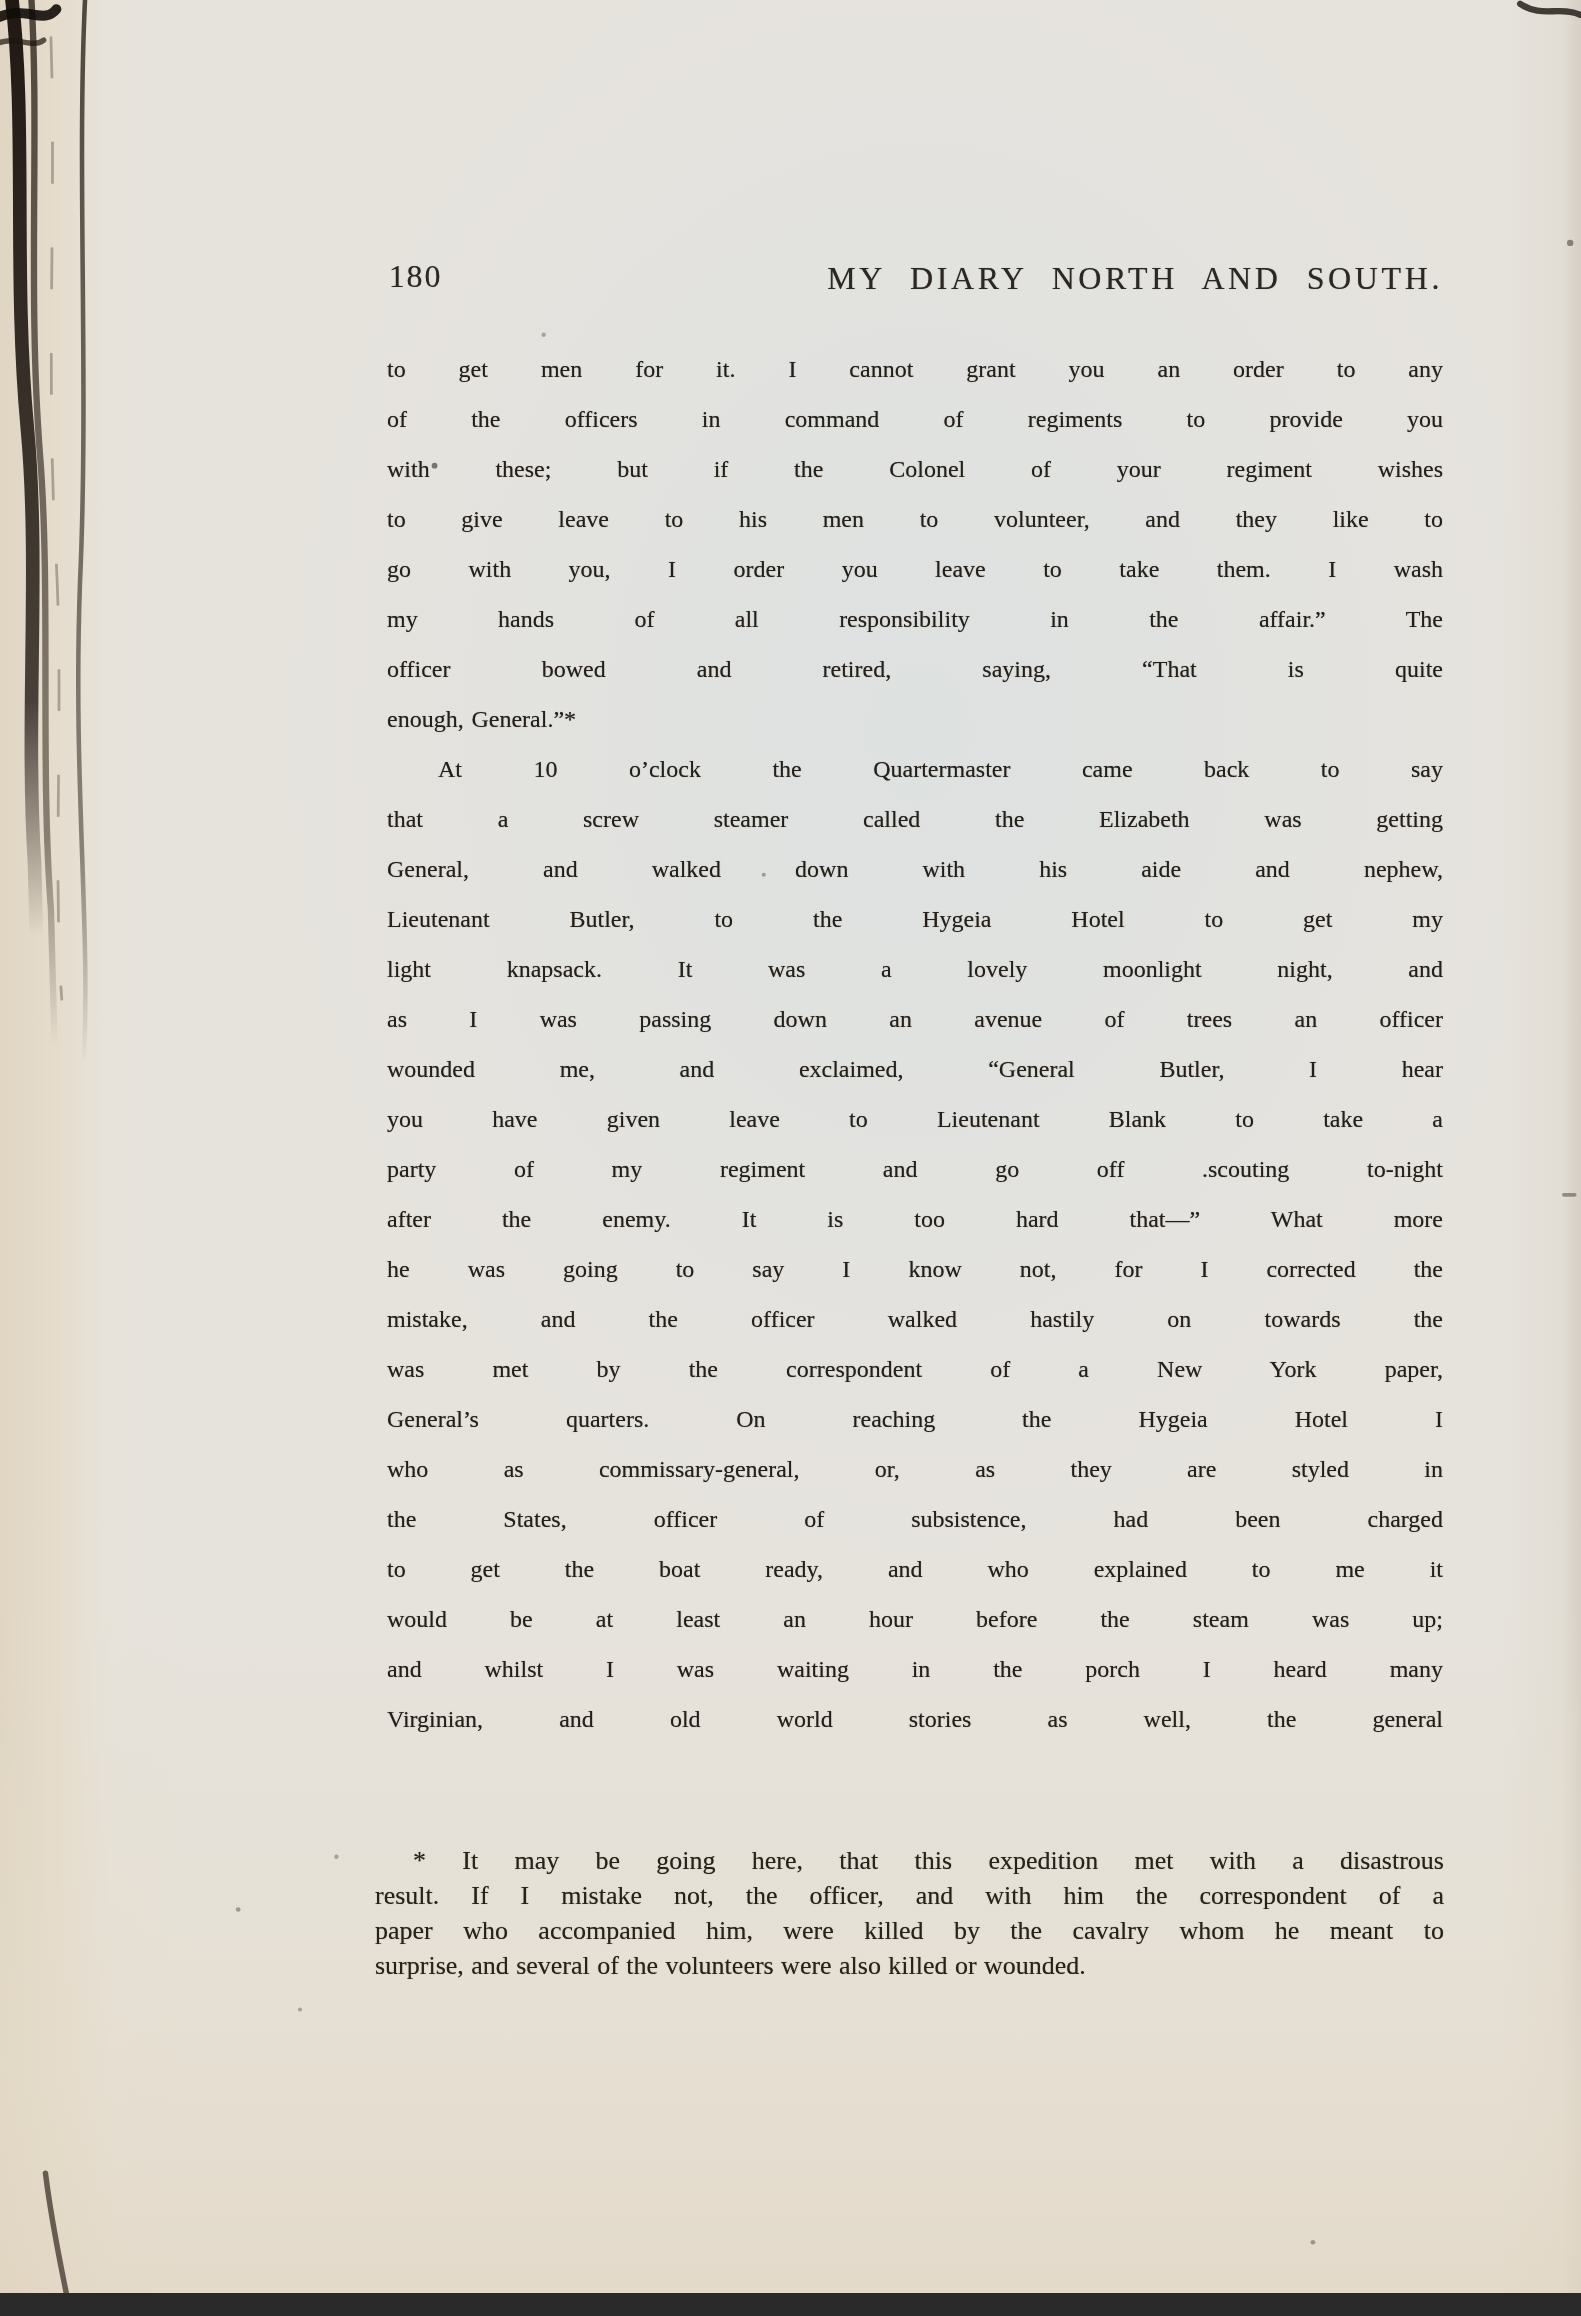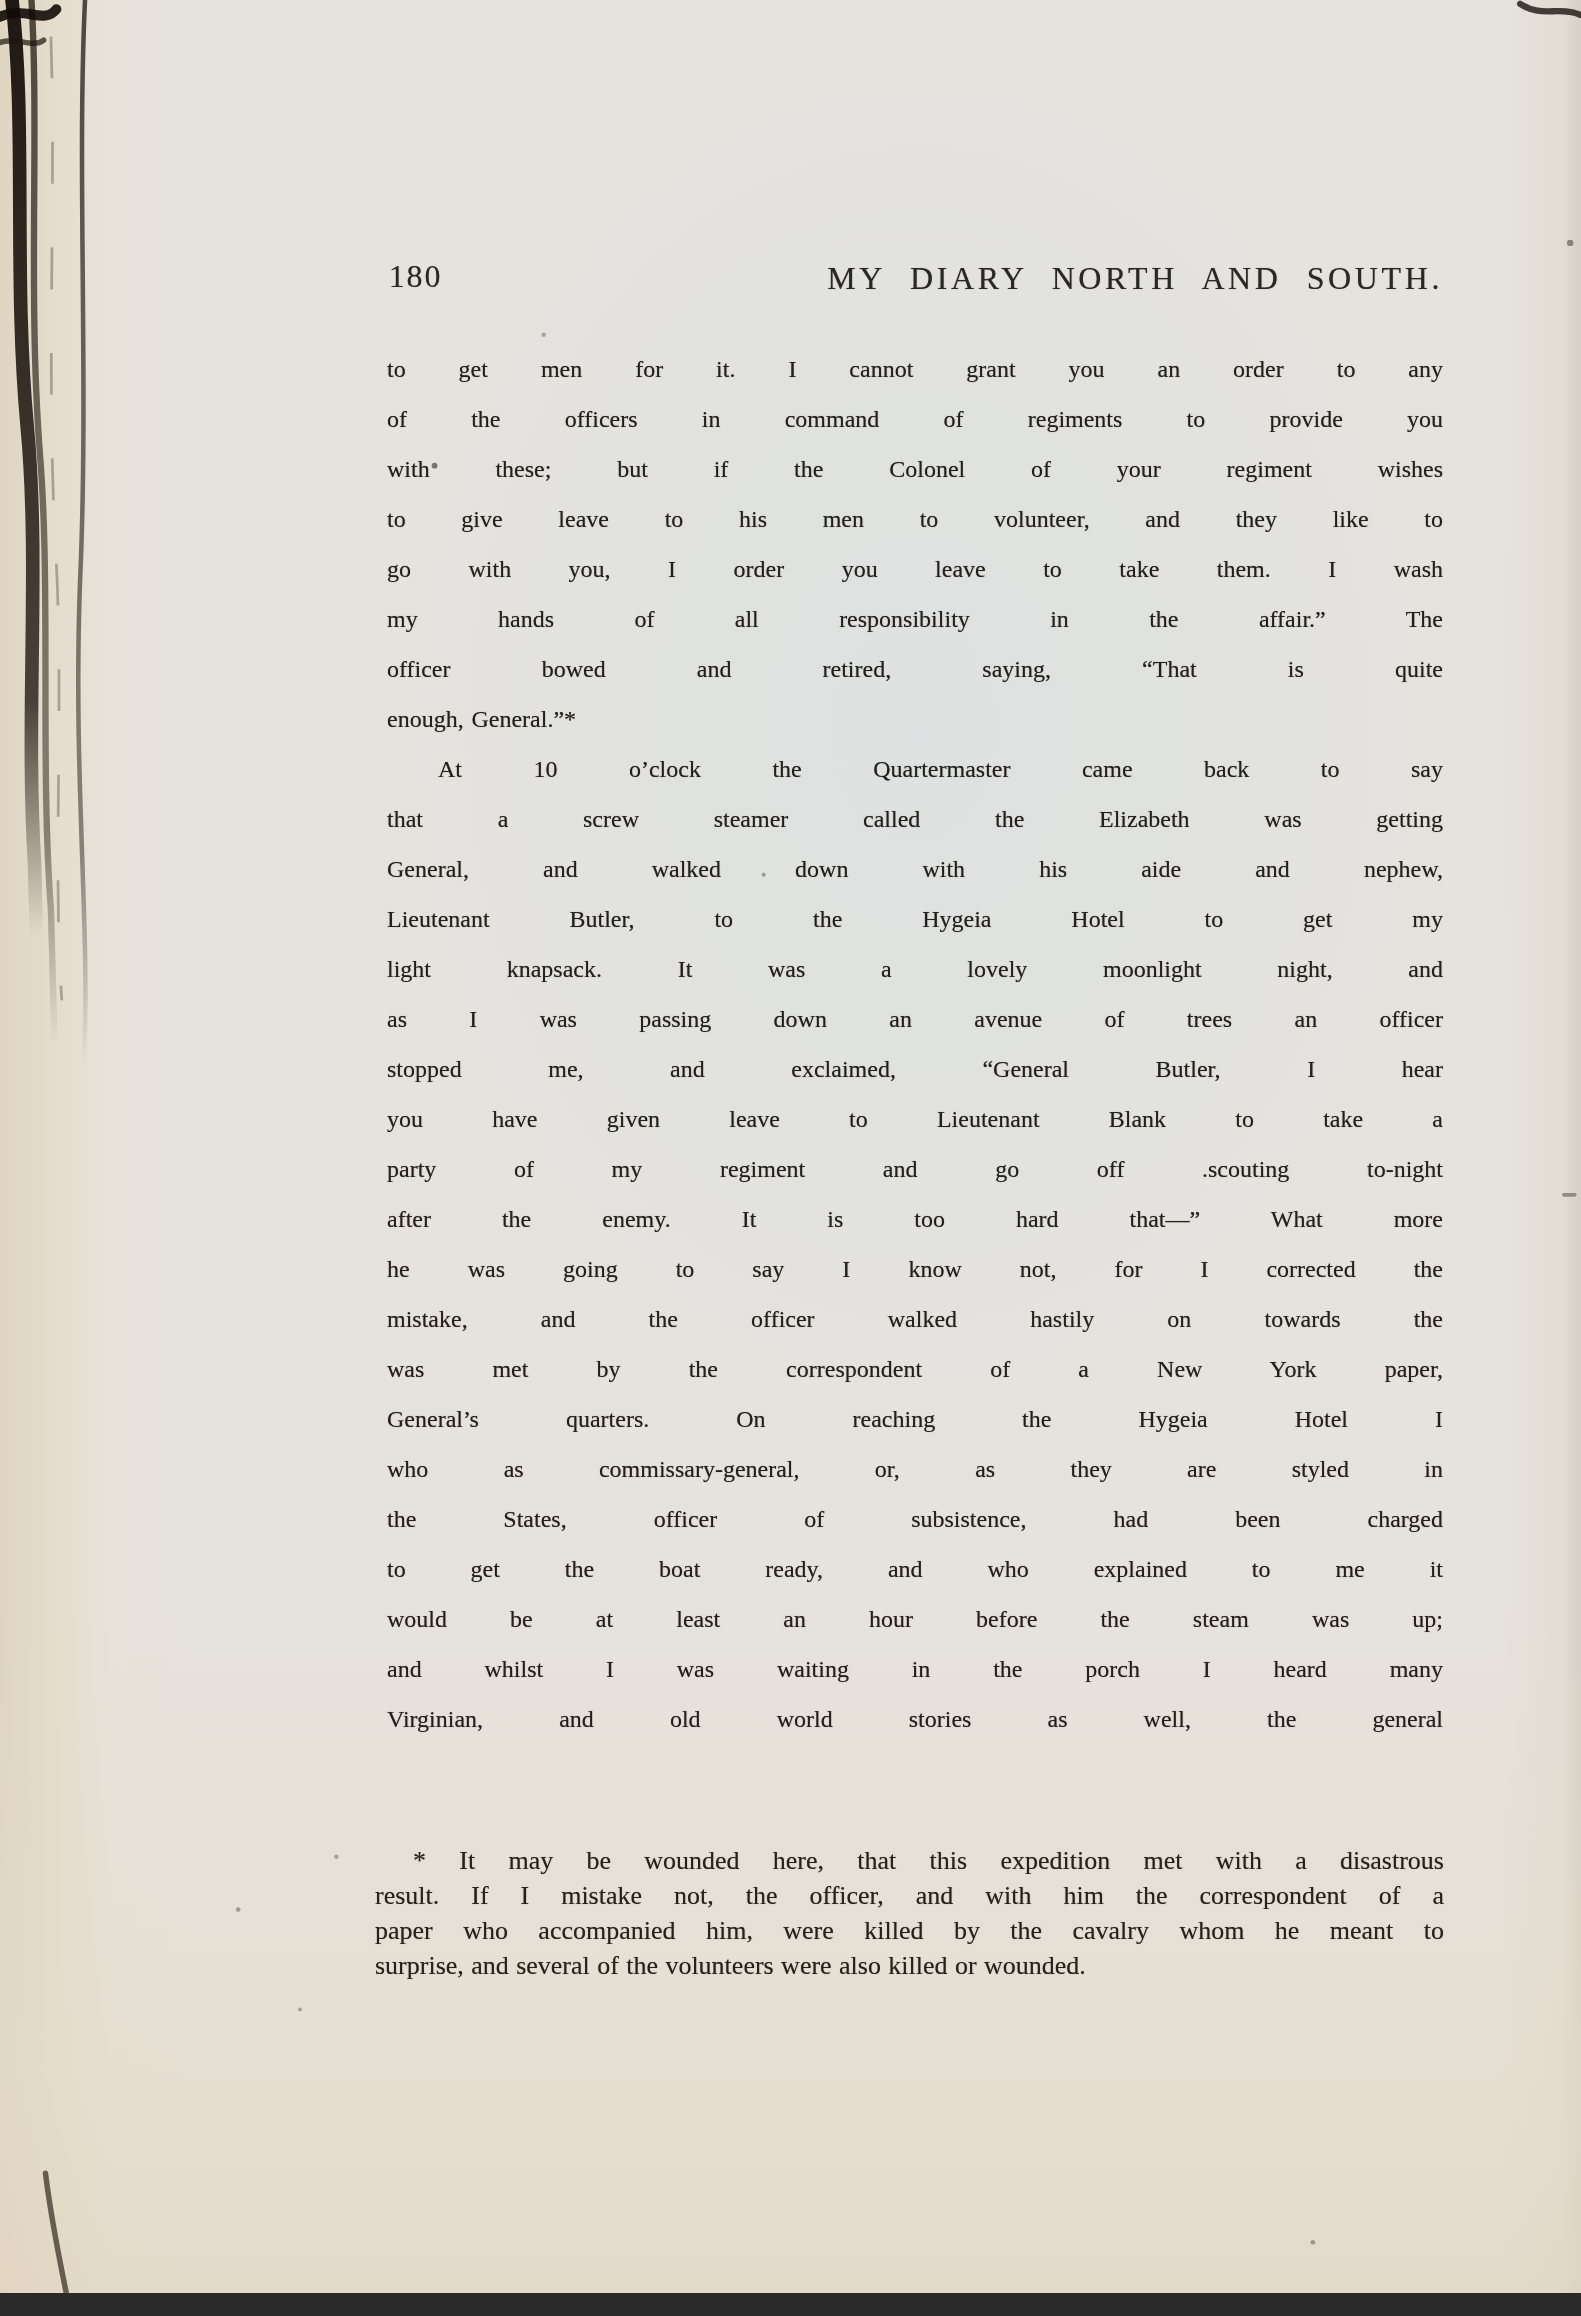--- a/index.html
+++ b/index.html
@@ -109,38 +109,38 @@
       <div class="line">go with you, I order you leave to take them.  I wash</div>
       <div class="line">my hands of all responsibility in the affair.”  The</div>
       <div class="line">officer bowed and retired, saying, “That is quite</div>
       <div class="line no-just">enough, General.”*</div>
       <div class="line" style="text-indent: 51px;">At 10 o’clock the Quartermaster came back to say</div>
       <div class="line">that a screw steamer called the Elizabeth was getting</div>
       <div class="line">General, and walked down with his aide and nephew,</div>
       <div class="line">Lieutenant Butler, to the Hygeia Hotel to get my</div>
       <div class="line">light knapsack.  It was a lovely moonlight night, and</div>
       <div class="line">as I was passing down an avenue of trees an officer</div>
-      <div class="line">stopped me, and exclaimed, “General Butler, I hear</div>
+      <div class="line">wounded me, and exclaimed, “General Butler, I hear</div>
       <div class="line">you have given leave to Lieutenant Blank to take a</div>
       <div class="line">party of my regiment and go off .scouting to-night</div>
       <div class="line">after the enemy.  It is too hard that—”  What more</div>
       <div class="line">he was going to say I know not, for I corrected the</div>
       <div class="line">mistake, and the officer walked hastily on towards the</div>
       <div class="line">was met by the correspondent of a New York paper,</div>
       <div class="line">General’s quarters.  On reaching the Hygeia Hotel I</div>
       <div class="line">who as commissary-general, or, as they are styled in</div>
       <div class="line">the States, officer of subsistence, had been charged</div>
       <div class="line">to get the boat ready, and who explained to me it</div>
       <div class="line">would be at least an hour before the steam was up;</div>
       <div class="line">and whilst I was waiting in the porch I heard many</div>
       <div class="line">Virginian, and old world stories as well, the general</div>
     </div>
 
   <div class="footnote">
 
-  <div class="line" style="text-indent: 38px;">* It may be wounded here, that this expedition met with a disastrous</div>
+  <div class="line" style="text-indent: 38px;">* It may be going here, that this expedition met with a disastrous</div>
       <div class="line">result.  If I mistake not, the officer, and with him the correspondent of a</div>
       <div class="line">paper who accompanied him, were killed by the cavalry whom he meant to</div>
       <div class="line no-just">surprise, and several of the volunteers were also killed or wounded.</div>
     </div>
 
 </div>
 
 
 </body></html>

